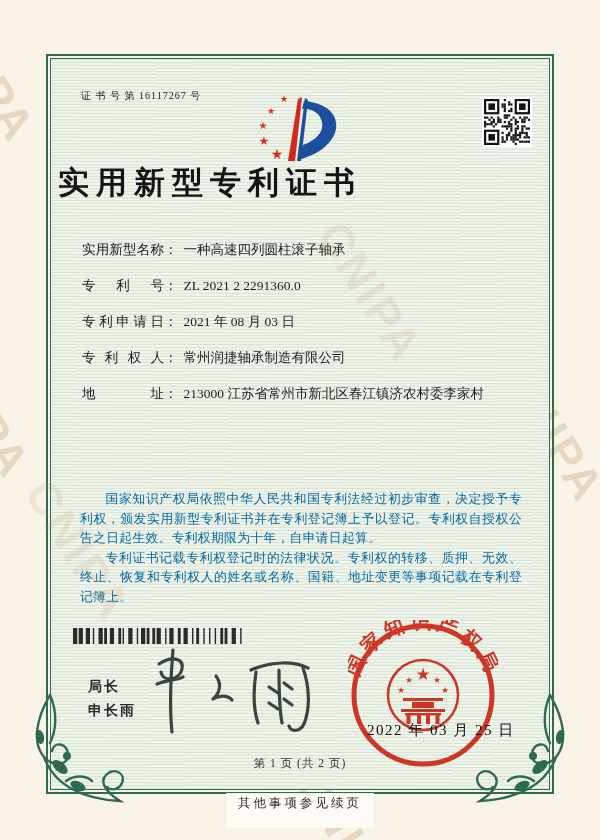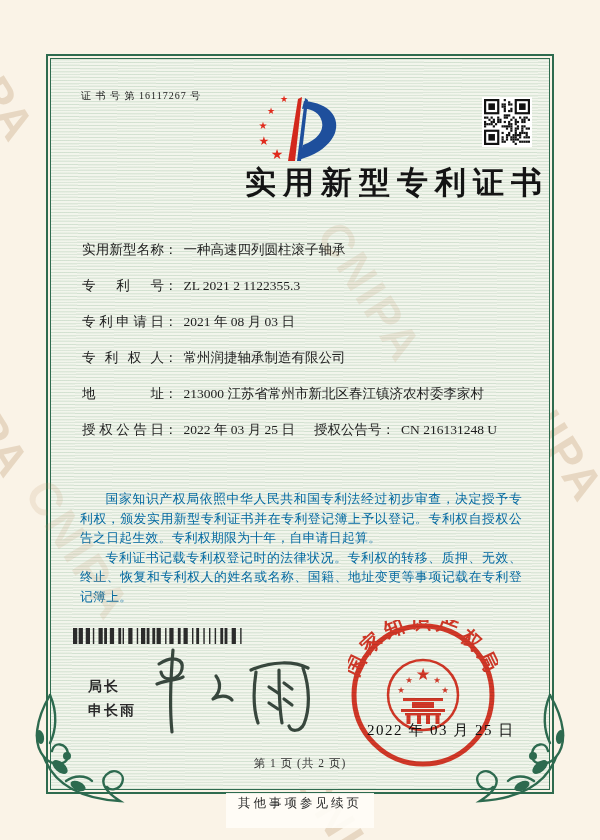--- a/index.html
+++ b/index.html
@@ -14,21 +14,21 @@
   .frame{position:absolute;left:50px;top:58px;width:498px;height:730px;
          border:1px solid #2e6b4f;outline:2px solid #2e6b4f;outline-offset:2px;
          background:#f2f5ec;z-index:1;}
   .frame::before{content:"";position:absolute;inset:0;
          background:repeating-linear-gradient(0deg,rgba(110,160,120,.17) 0 1px,transparent 1px 3px),
                     repeating-linear-gradient(1.5deg,rgba(110,160,120,.08) 0 1px,transparent 1px 4px);}
   .frame>*{position:absolute;z-index:2;}
   .cert-no{left:30px;top:30px;font-size:10px;color:#222;letter-spacing:1px;}
   .logo{left:200px;top:26px;}
   .qr{left:431px;top:38px;background:#fff;padding:2px;}
-  .title{left:0;right:0;top:103px;text-align:right;font-size:31px;font-weight:bold;
+  .title{left:0;right:0;top:103px;text-align:left;font-size:31px;font-weight:bold;
          letter-spacing:7px;text-indent:7px;color:#141414;}
   .fields{left:31px;top:182px;right:18px;}
   .frow{position:relative;height:36px;font-size:13.5px;color:#1d1d1d;white-space:nowrap;}
   .flabel{display:inline-block;width:82px;text-align:justify;text-align-last:justify;
           -moz-text-align-last:justify;vertical-align:bottom;}
   .fval{margin-left:6px;}
   .grant2{position:absolute;left:232px;top:0;}
   .paras{left:29px;top:431px;width:442px;font-size:12.8px;line-height:19.6px;
          text-align:justify;color:#0369a1;letter-spacing:.3px;}
   .paras p{margin:0;text-indent:2em;}
@@ -203,36 +203,30 @@
         </g>
     </svg>
 
     <div class="title">实用新型专利证书</div>
 
     <div class="fields">
       <div class="frow">
         <span class="flabel">实用新型名称</span><span>：</span><span class="fval">一种高速四列圆柱滚子轴承</span>
       </div>
       <div class="frow">
-        <span class="flabel">专利号</span><span>：</span><span class="fval">ZL 2021 2 1122355.3</span>
+        <span class="flabel">专利号</span><span>：</span><span class="fval">ZL 2021 2 2291360.0</span>
       </div>
       <div class="frow">
         <span class="flabel">专利申请日</span><span>：</span><span class="fval">2021 年 08 月 03 日</span>
       </div>
       <div class="frow">
         <span class="flabel">专利权人</span><span>：</span><span class="fval">常州润捷轴承制造有限公司</span>
       </div>
       <div class="frow">
         <span class="flabel">地址</span><span>：</span><span class="fval">213000  江苏省常州市新北区春江镇济农村委李家村</span>
-      </div>
-      <div class="frow">
-        <span class="flabel">授权公告日</span><span>：</span><span class="fval">2022 年 03 月 25 日</span>
-        <span class="grant2">
-          <span>授权公告号</span><span>：</span><span class="fval">CN 216131248 U</span>
-        </span>
       </div>
     </div>
 
     <div class="paras">
       <p>国家知识产权局依照中华人民共和国专利法经过初步审查，决定授予专利权，颁发实用新型专利证书并在专利登记簿上予以登记。专利权自授权公告之日起生效。专利权期限为十年，自申请日起算。</p>
       <p>专利证书记载专利权登记时的法律状况。专利权的转移、质押、无效、终止、恢复和专利权人的姓名或名称、国籍、地址变更等事项记载在专利登记簿上。</p>
     </div>
 
     <svg class="barcode" width="170" height="16" viewBox="0 0 120 12" preserveAspectRatio="none">
       <g id="bc" fill="#2b2b2b">

